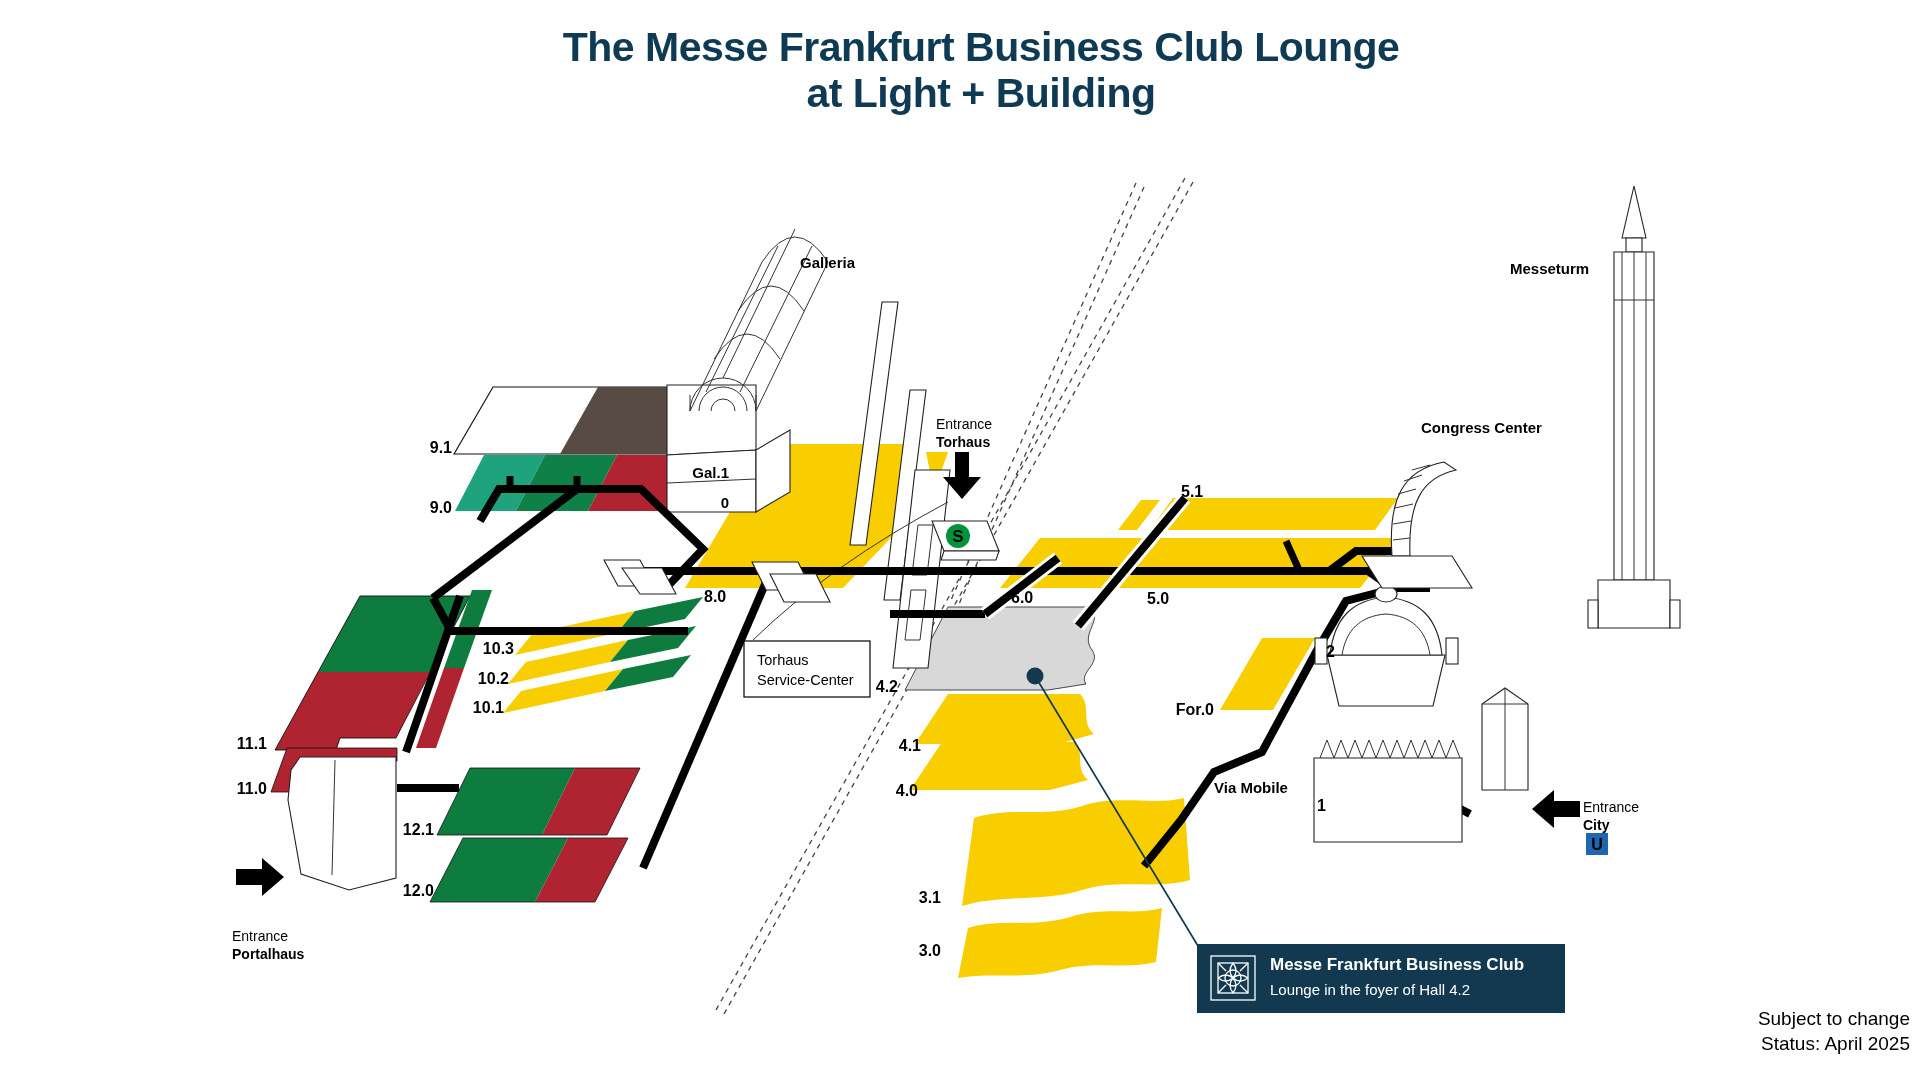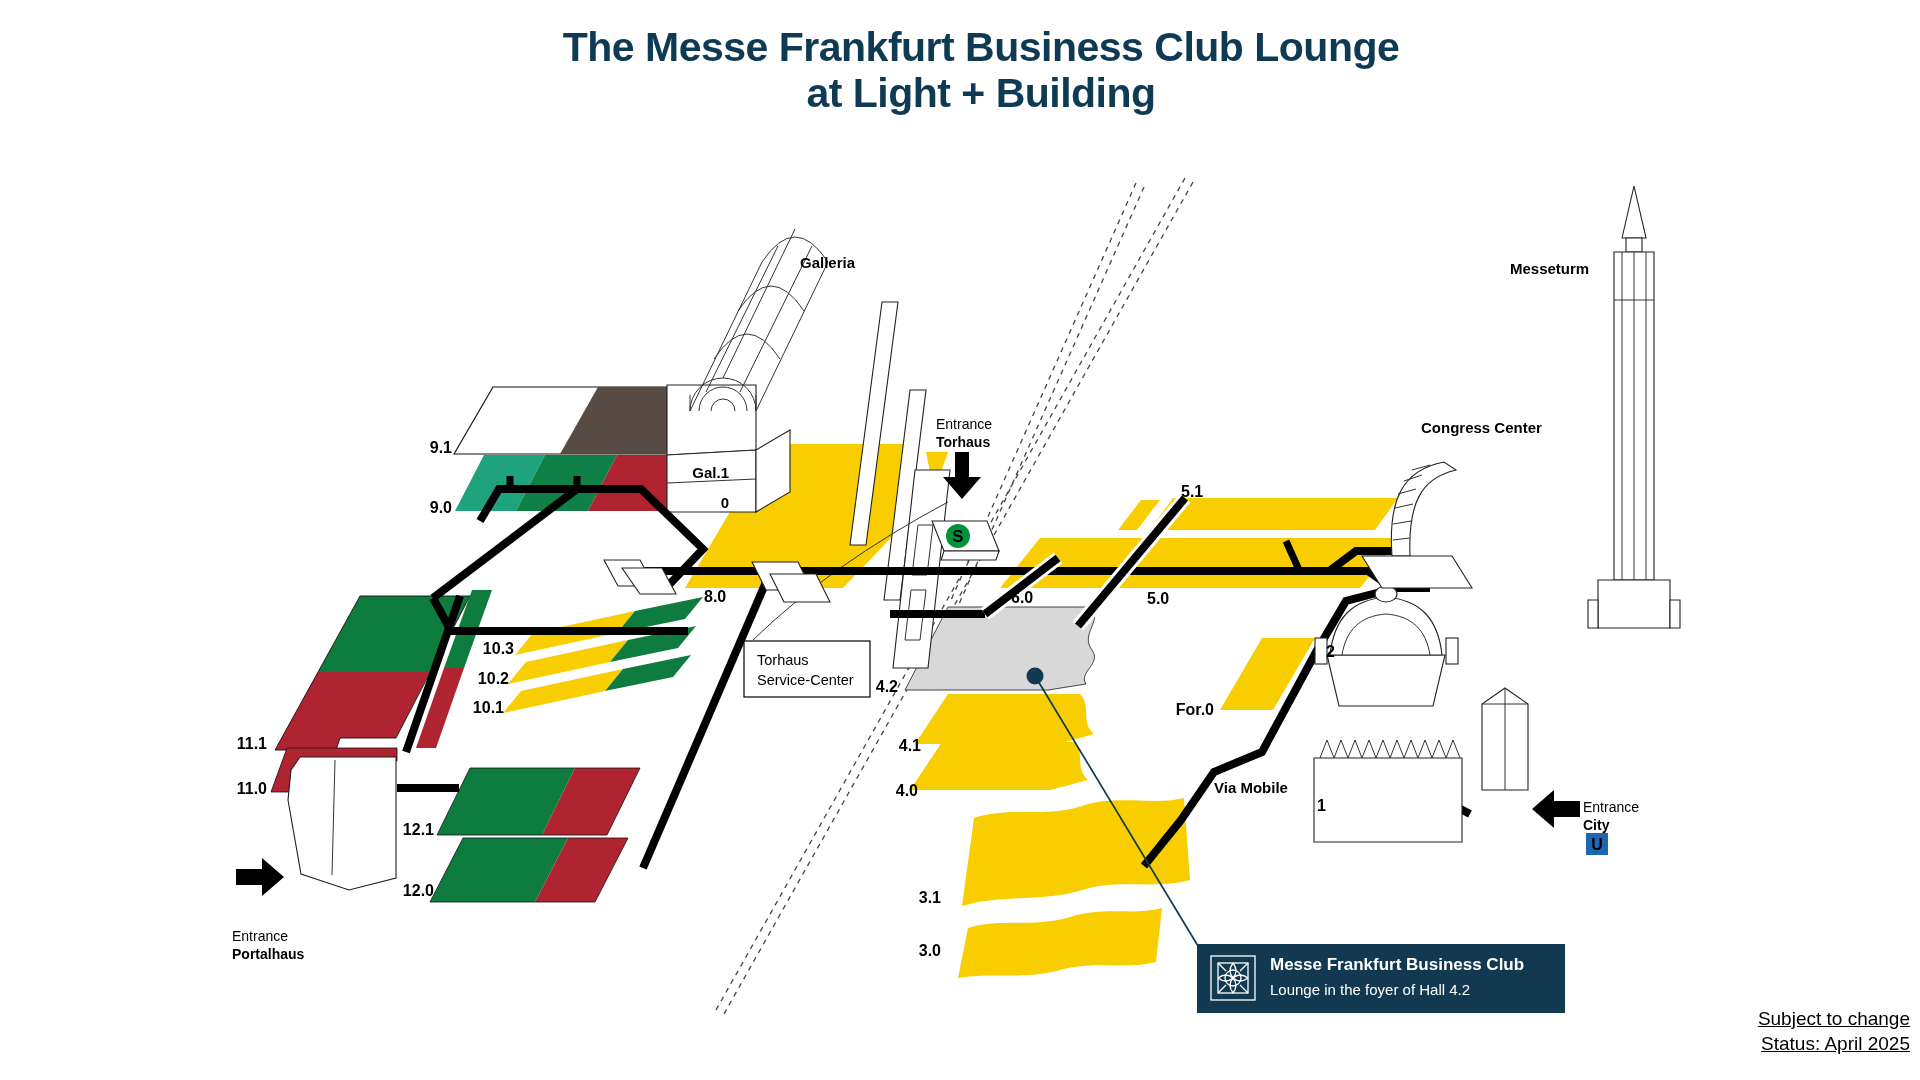--- a/index.html
+++ b/index.html
@@ -2,21 +2,21 @@
 <html><head>
 <meta charset="utf-8">
 <style>
   html,body{margin:0;padding:0;background:#fff;}
   .stage{position:relative;width:1920px;height:1080px;background:#fff;overflow:hidden;
          font-family:"Liberation Sans",sans-serif;}
   .title{position:absolute;top:24px;left:0;width:1920px;text-align:center;
          color:#0E3A54;font-weight:bold;font-size:41px;line-height:46px;letter-spacing:-0.5px;
          transform:translateX(21px);}
   .footer{position:absolute;right:10px;bottom:24px;text-align:right;color:#000;
-          font-size:19px;line-height:25px;text-decoration:underline;}
+          font-size:19px;line-height:25px;}
   svg{position:absolute;left:0;top:0;}
   svg text{font-family:"Liberation Sans",sans-serif;fill:#000;}
   .hl{font-size:16px;font-weight:bold;}
   .pl{font-size:15px;font-weight:bold;}
   .e1{font-size:14px;}
   .e2{font-size:14px;font-weight:bold;}
   .tsc{font-size:14.5px;}
   .badge-t{font-size:17px;font-weight:bold;fill:#fff;}
   .badge-s{font-size:15px;fill:#fff;}
   .wk{stroke:#000;fill:none;}

